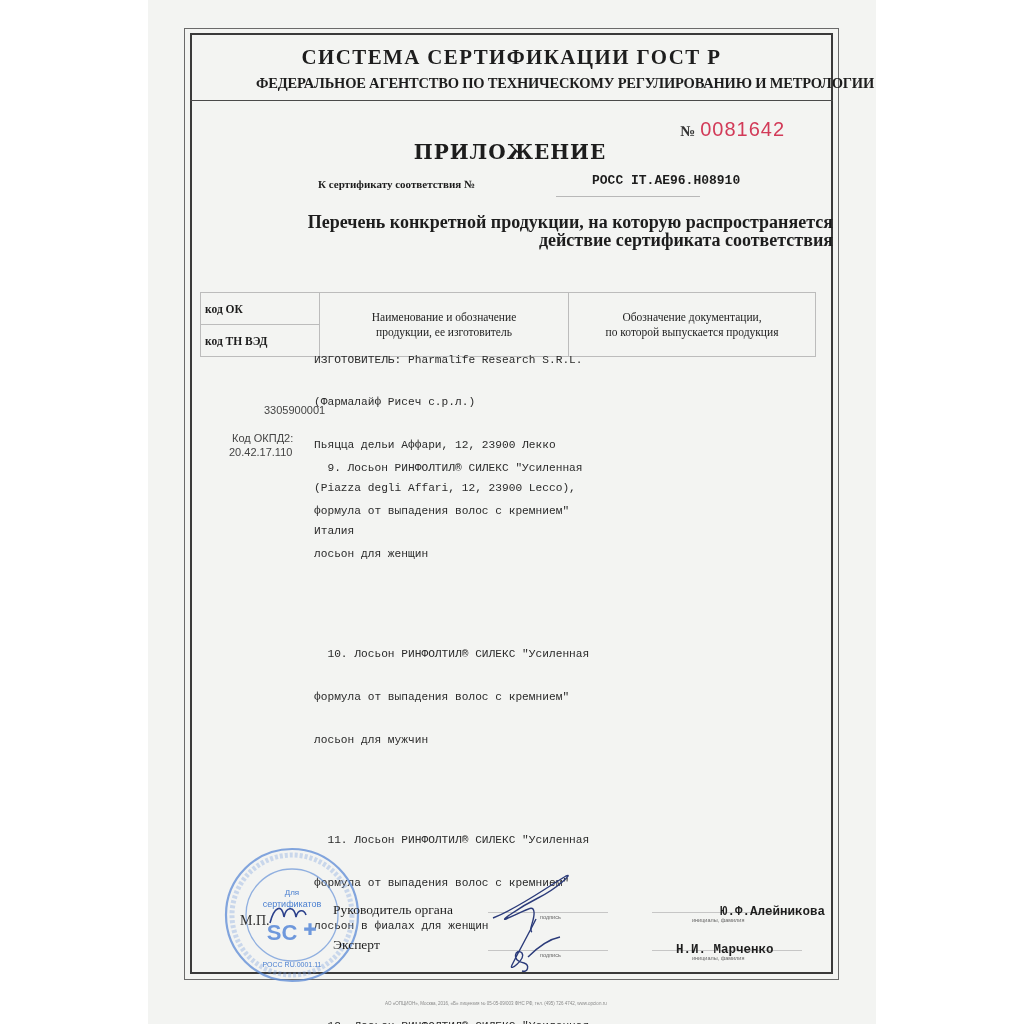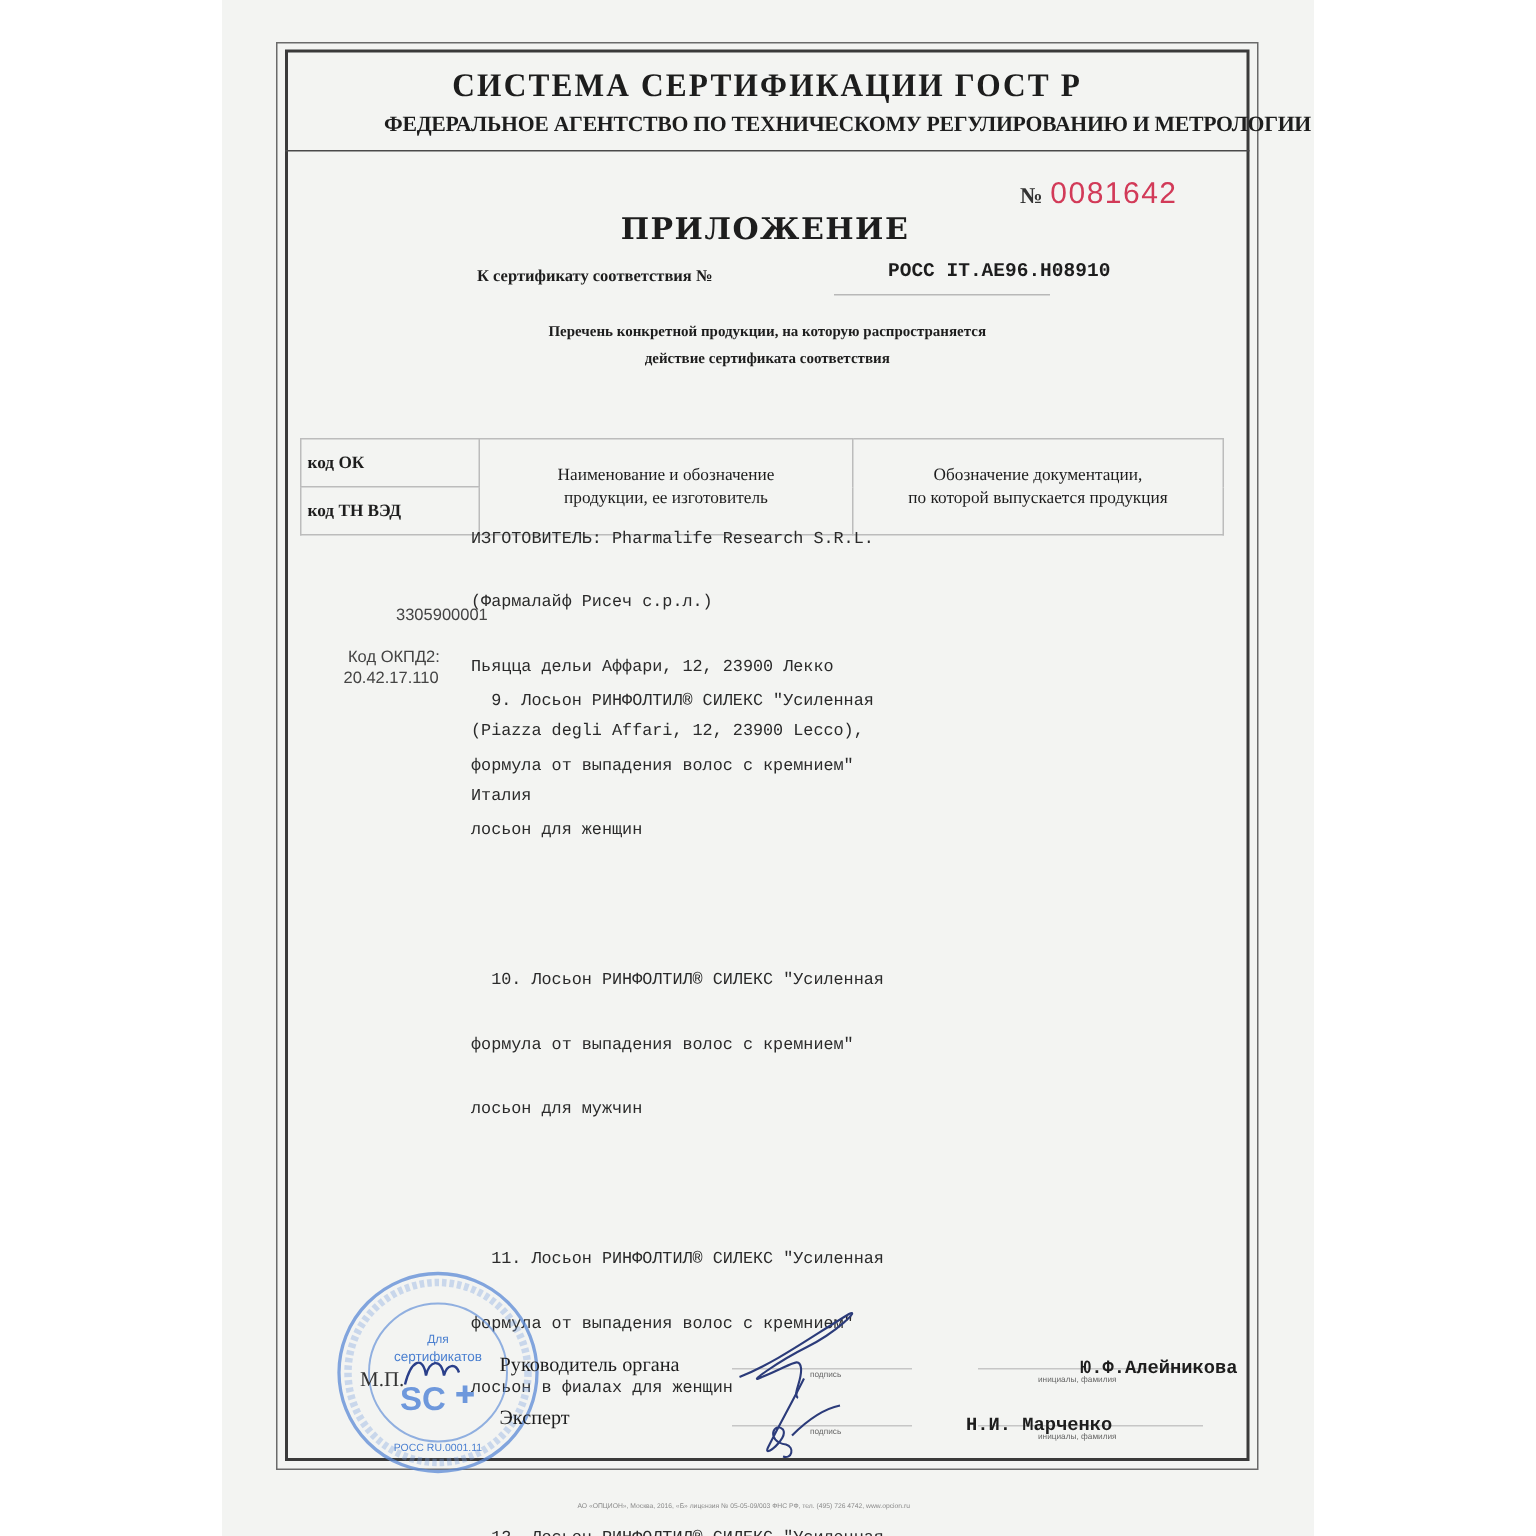--- a/index.html
+++ b/index.html
@@ -47,22 +47,22 @@
     font-family: "Liberation Serif", serif; white-space: nowrap;
   }
   .cert-line {
     position: absolute; left: 556px; top: 196px; width: 144px; border-top: 1px solid #b8b8b8;
   }
   .cert-number {
     position: absolute; left: 592px; top: 173px; font-family: "Liberation Mono", monospace;
     font-weight: bold; font-size: 13px; white-space: nowrap;
   }
   .list-title {
-    position: absolute; left: 190px; top: 213px; width: 643px; text-align: center;
-    font-family: "Liberation Serif", serif; font-weight: bold; font-size: 10px; line-height: 18px;
+    position: absolute; left: 190px; top: 213px; width: 643px; text-align: right;
+    font-family: "Liberation Serif", serif; font-weight: bold; font-size: 18px; line-height: 18px;
   }
   table.hdr {
     position: absolute; left: 200px; top: 257px; width: 616px; border-collapse: collapse;
     font-family: "Liberation Serif", serif; font-size: 11.5px; margin-top: 35px;
   }
   table.hdr td { border: 1px solid #bcbcbc; padding: 0 4px; vertical-align: middle; }
   table.hdr td.c1 { width: 110px; height: 31px; font-weight: bold; font-size: 11.5px; }
   table.hdr td.c2 { width: 240px; text-align: center; line-height: 15px; }
   table.hdr td.c3 { text-align: center; line-height: 15px; }
   .mono {
@@ -194,16 +194,16 @@
 <div class="sig-name" style="left:676px; top:905px;margin-left:44px;">Ю.Ф.Алейникова</div>
 <div class="sig-caption" style="left:692px; top:917px;">инициалы, фамилия</div>
 
 <div class="sig-role" style="left:333px; top:937px;">Эксперт</div>
 <div class="sig-line" style="left:488px; top:950px; width:120px;"></div>
 <div class="sig-caption" style="left:540px; top:952px;">подпись</div>
 <svg style="position:absolute; left:498px; top:915px; width:70px; height:60px;" viewBox="0 0 70 60">
   <path d="M38 4 C 30 20, 22 34, 14 50 C 10 58, 28 44, 24 38 C 18 32, 12 46, 26 48 C 32 50, 30 58, 24 56 M 30 42 C 42 30, 52 24, 62 22" fill="none" stroke="#2b3b7a" stroke-width="1.4"></path>
 </svg>
 <div class="sig-line" style="left:652px; top:950px; width:150px;"></div>
-<div class="sig-name" style="left:644px; top:943px;text-align:right;">Н.И. Марченко</div>
+<div class="sig-name" style="left:676px; top:943px;text-align:right;">Н.И. Марченко</div>
 <div class="sig-caption" style="left:692px; top:955px;">инициалы, фамилия</div>
 
 <div class="footer-print">АО «ОПЦИОН», Москва, 2016, «Б»   лицензия № 05-05-09/003 ФНС РФ, тел. (495) 726 4742, www.opcion.ru</div>
 
 </body></html>

